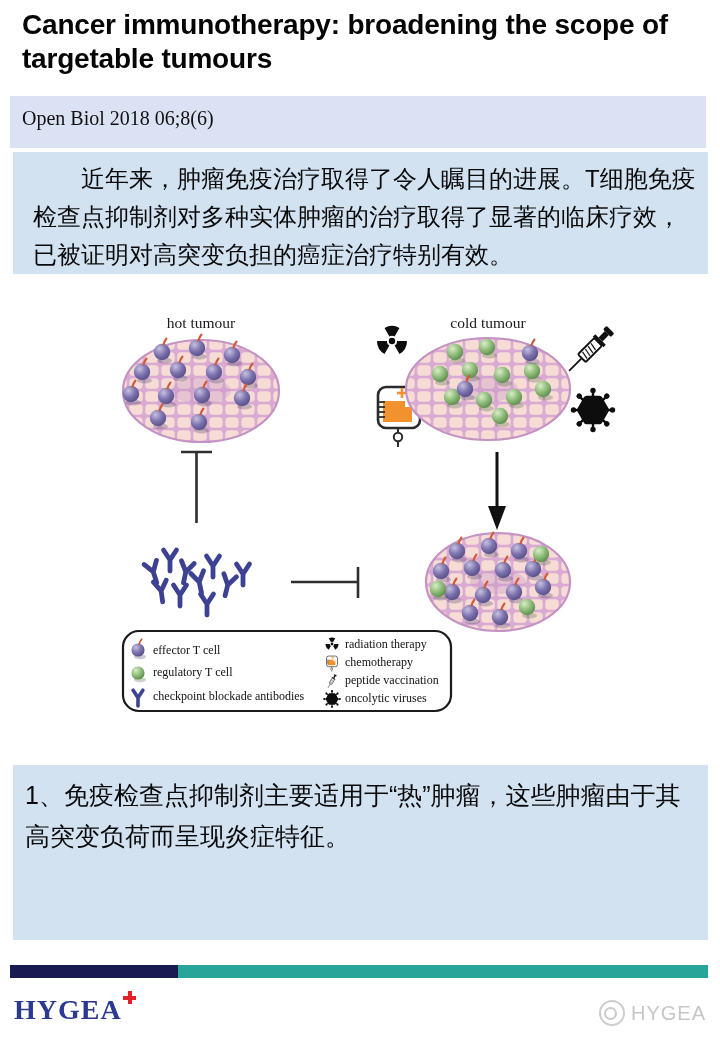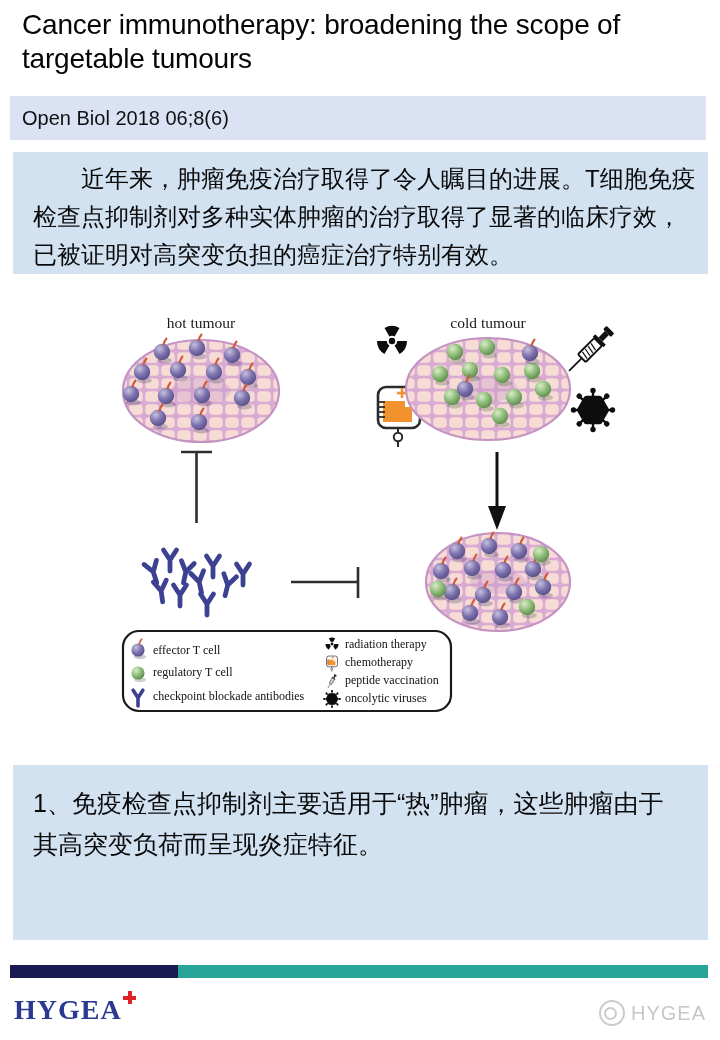--- a/index.html
+++ b/index.html
@@ -4,37 +4,37 @@
 <style>
   html,body{margin:0;padding:0;}
   body{
     width:720px;height:1040px;position:relative;overflow:hidden;
     background:#ffffff;
     font-family:"Liberation Sans",sans-serif;
     color:#0a0a0a;
   }
   .page-title{
     position:absolute;left:22px;top:8px;width:676px;
-    font-size:28px;line-height:34px;font-weight:400;color:#050505;
+    font-size:28px;line-height:34px;font-weight:700;color:#050505;
     letter-spacing:-0.2px;
   }
   .journal-bar{
-    position:absolute;left:10px;top:96px;width:696px;height:44px;
-    background:#dbe2f3;font-size:20px;color:#111;
+    position:absolute;left:10px;top:96px;width:696px;height:52px;
+    background:#dbe2f3;font-size:20px;color:#111;font-family:Liberation Serif, serif;
   }
   .journal-bar .citation{position:absolute;left:12px;top:0;line-height:44px;}
   .journal-bar .impact{position:absolute;left:320px;top:0;line-height:44px;margin-top:44px;}
   .cjk-box{
     position:absolute;left:13px;width:695px;background:#d2e2f1;
     font-size:24px;color:#0a0a0a;
   }
   .abstract-box{top:152px;height:122px;}
   .abstract-box p{margin:0;padding:8px 12px 0 20px;line-height:38px;text-indent:2em;}
   .summary-box{top:765px;height:175px;font-size:25px;}
-  .summary-box p{margin:8px;padding:0 12px;line-height:41px;}
+  .summary-box p{margin:0;padding:0 12px;line-height:41px;}
   .summary-box p:first-child{padding-top:10px;}
   svg text{font-family:"Liberation Serif",serif;fill:#1a1a1a;}
   .tumour-label{font-size:15.5px;}
   .legend-text{font-size:12px;fill:#111;}
   .footer-bar-navy{position:absolute;left:10px;top:965px;width:168px;height:13px;background:#1a1a52;}
   .footer-bar-teal{position:absolute;left:178px;top:965px;width:530px;height:13px;background:#27a598;}
   .brand-logo{
     position:absolute;left:14px;top:994px;
     font-family:"Liberation Serif",serif;font-weight:700;
     font-size:28px;color:#2b3990;letter-spacing:1px;

